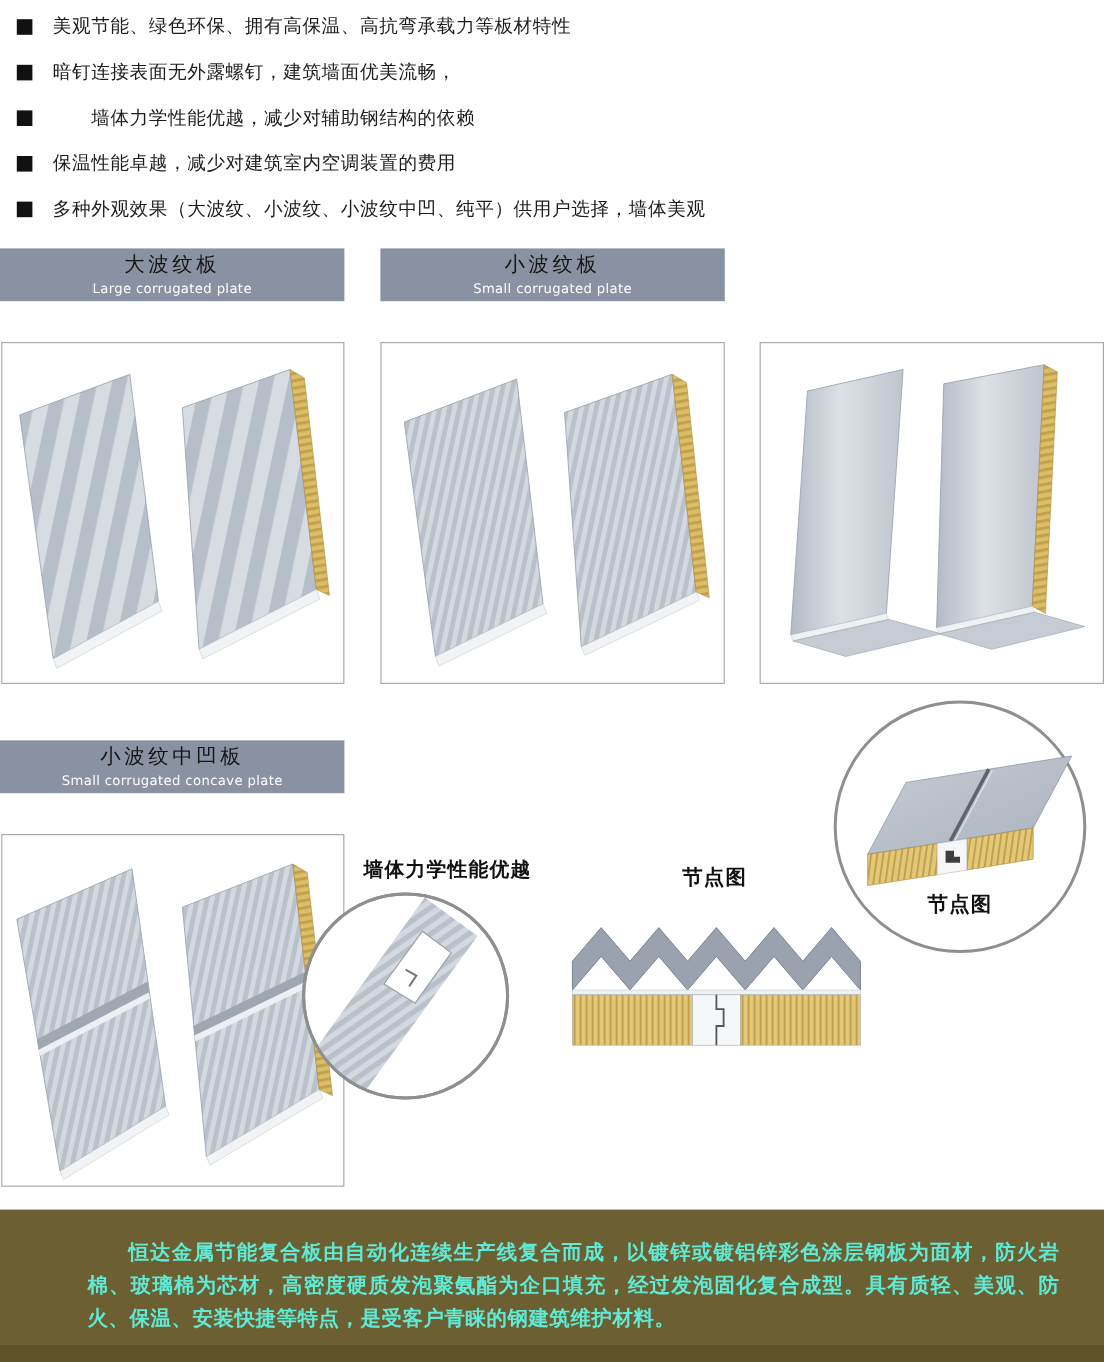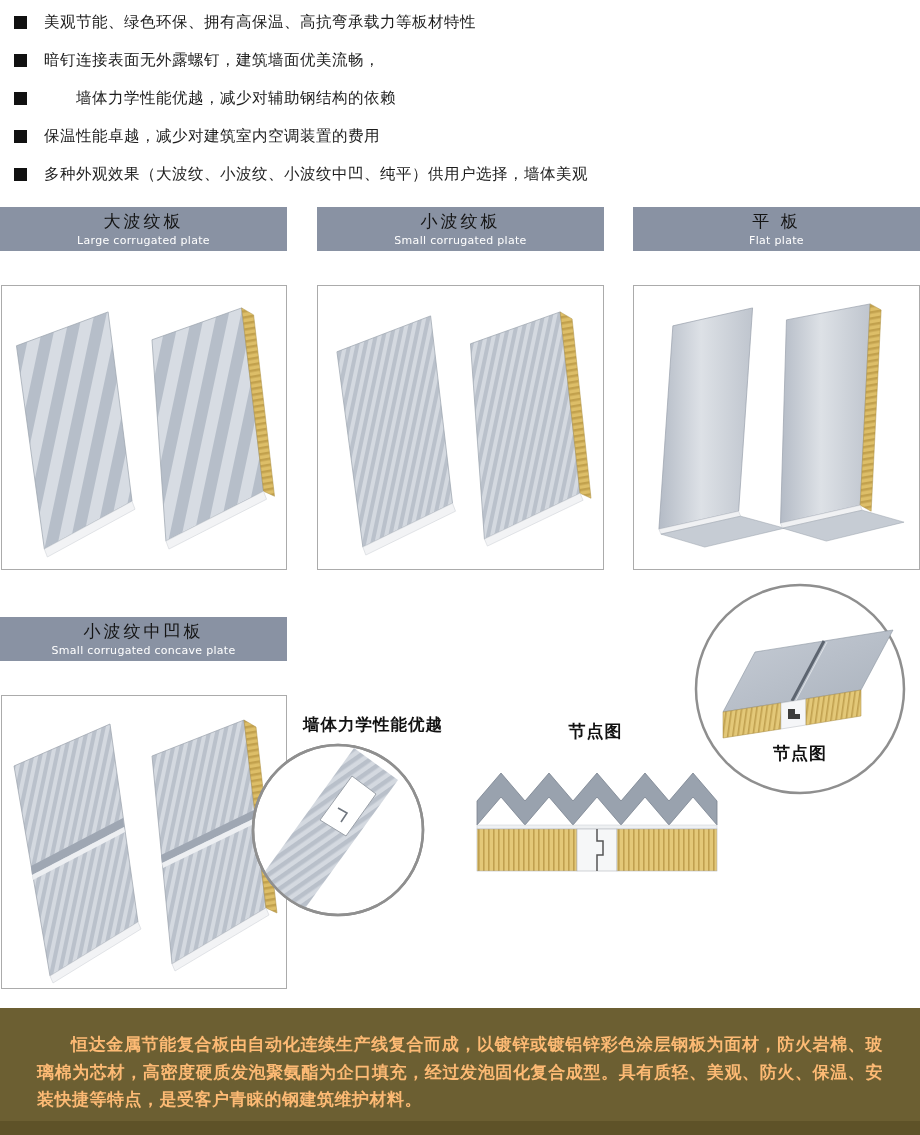--- a/index.html
+++ b/index.html
@@ -12,22 +12,22 @@
   
   .hdr-bar{position:absolute;width:287px;height:44px;background:#8992a3;text-align:center;box-sizing:border-box;padding-top:3px;}
   .hdr-cn{font-size:17px;color:#141414;letter-spacing:3px;line-height:23px;}
   .hdr-en{font-size:11px;color:#ffffff;letter-spacing:0.3px;line-height:15px;}
   
   .img-box{position:absolute;border:1px solid #ababab;background:#ffffff;box-sizing:border-box;}
   .lbl{position:absolute;font-size:16.5px;font-weight:bold;color:#111;text-align:center;letter-spacing:1px;}
   .circle-wrap{position:absolute;}
   
   #footer{position:absolute;left:0;top:1008px;width:920px;height:127px;background:#6c5f32;box-sizing:border-box;}
-  #footer .inner{padding:23px 37px 0 37px;color:#fdba74;font-size:17px;font-weight:bold;
-                 line-height:1.62;text-indent:2em;letter-spacing:0.5px;text-align:justify;}
+  #footer .inner{padding:23px 37px 0 37px;color:#5eead4;font-size:17px;font-weight:bold;
+                 line-height:1.62;text-indent:2em;letter-spacing:0.5px;text-align:justify;margin-left:36px;}
   #footer .bottom-strip{position:absolute;left:0;bottom:0;width:100%;height:14px;background:#5e5228;}
   svg{display:block;}
 </style>
 </head>
 <body>
 
 <div id="page">
 
   <div class="bullet-row" style="top:10px;">
     <span class="bullet-sq"></span>
@@ -50,24 +50,20 @@
     <span class="bullet-txt">多种外观效果（大波纹、小波纹、小波纹中凹、纯平）供用户选择，墙体美观</span>
   </div>
 
   <div class="hdr-bar" style="left:0;top:207px;">
     <div class="hdr-cn">大波纹板</div>
     <div class="hdr-en">Large corrugated plate</div>
   </div>
   <div class="hdr-bar" style="left:317px;top:207px;">
     <div class="hdr-cn">小波纹板</div>
     <div class="hdr-en">Small corrugated plate</div>
-  </div>
-  <div class="hdr-bar" style="left:633px;top:207px;">
-    <div class="hdr-cn">平 板</div>
-    <div class="hdr-en">Flat plate</div>
   </div>
 
   <div class="img-box" style="left:1px;top:285px;width:286px;height:285px;">
     <svg width="284" height="283" viewBox="0 0 284 284">
       <defs>
         <pattern id="p1s" width="24" height="24" patternUnits="userSpaceOnUse" patternTransform="rotate(12)">
           <rect width="24" height="24" fill="#d7dce3"></rect>
             <rect width="12" height="24" fill="#b6bec9"></rect>
         </pattern>
         <pattern id="p1y" width="6" height="6" patternUnits="userSpaceOnUse" patternTransform="rotate(80)">

